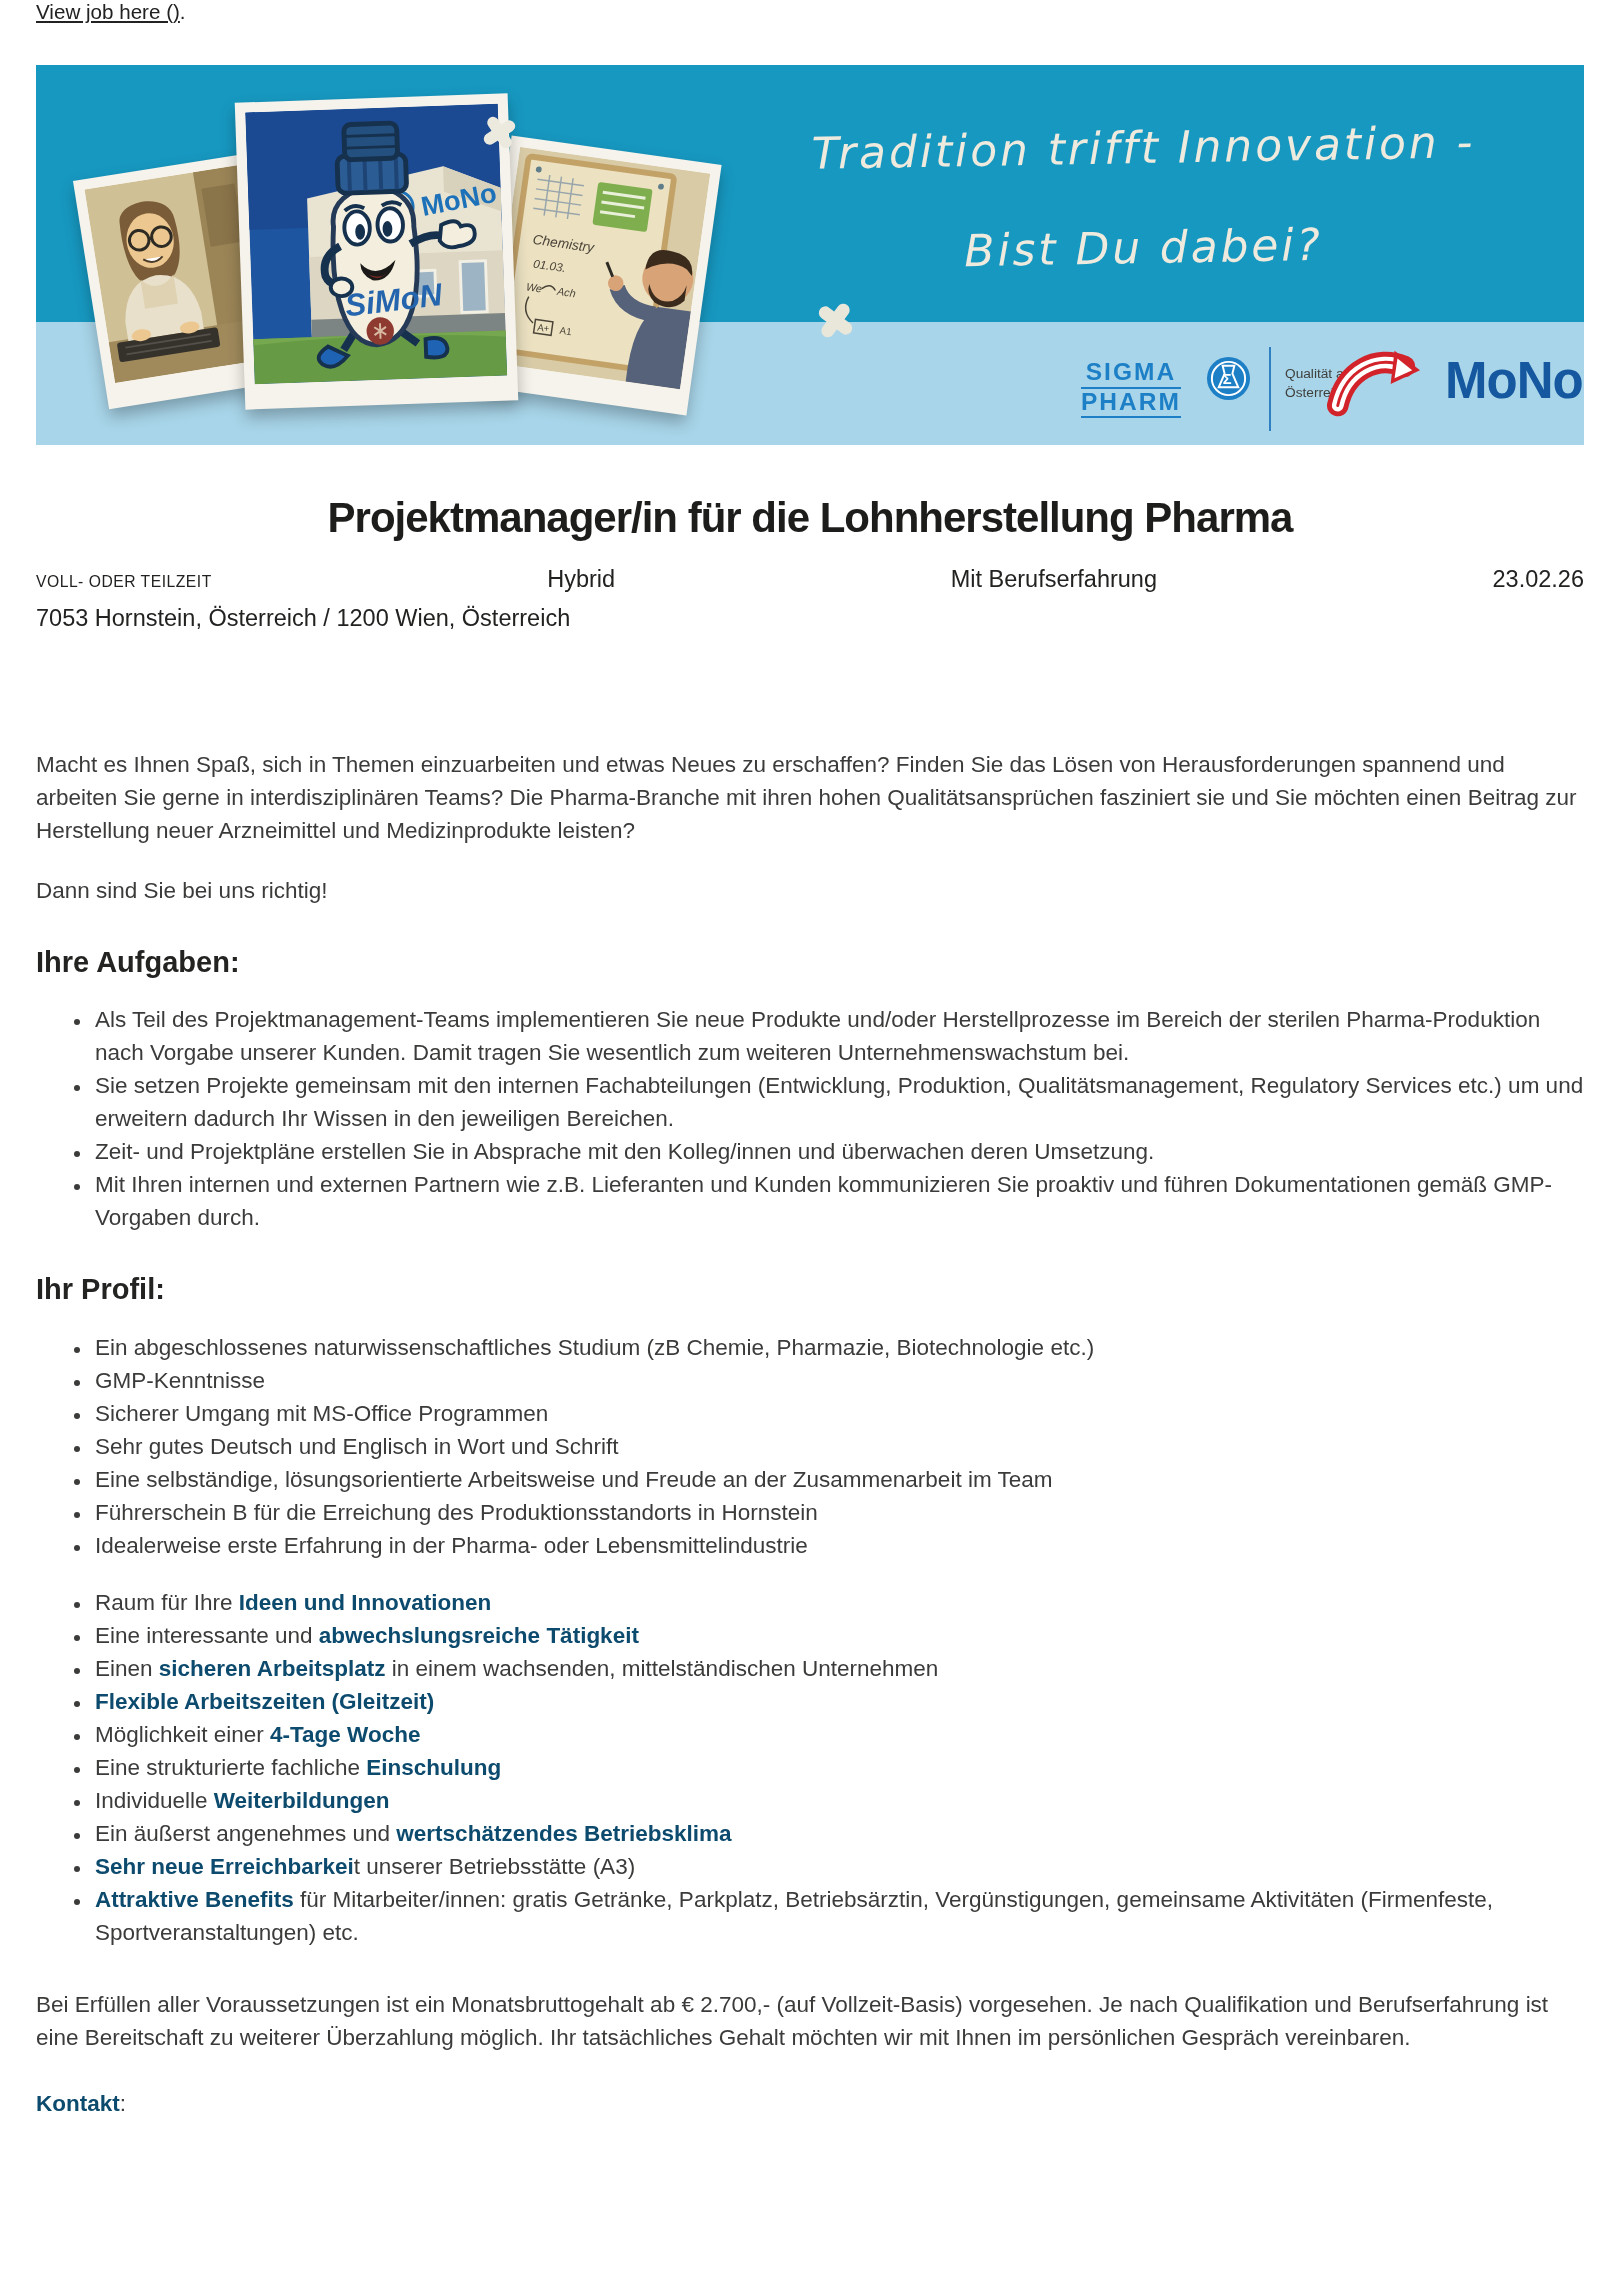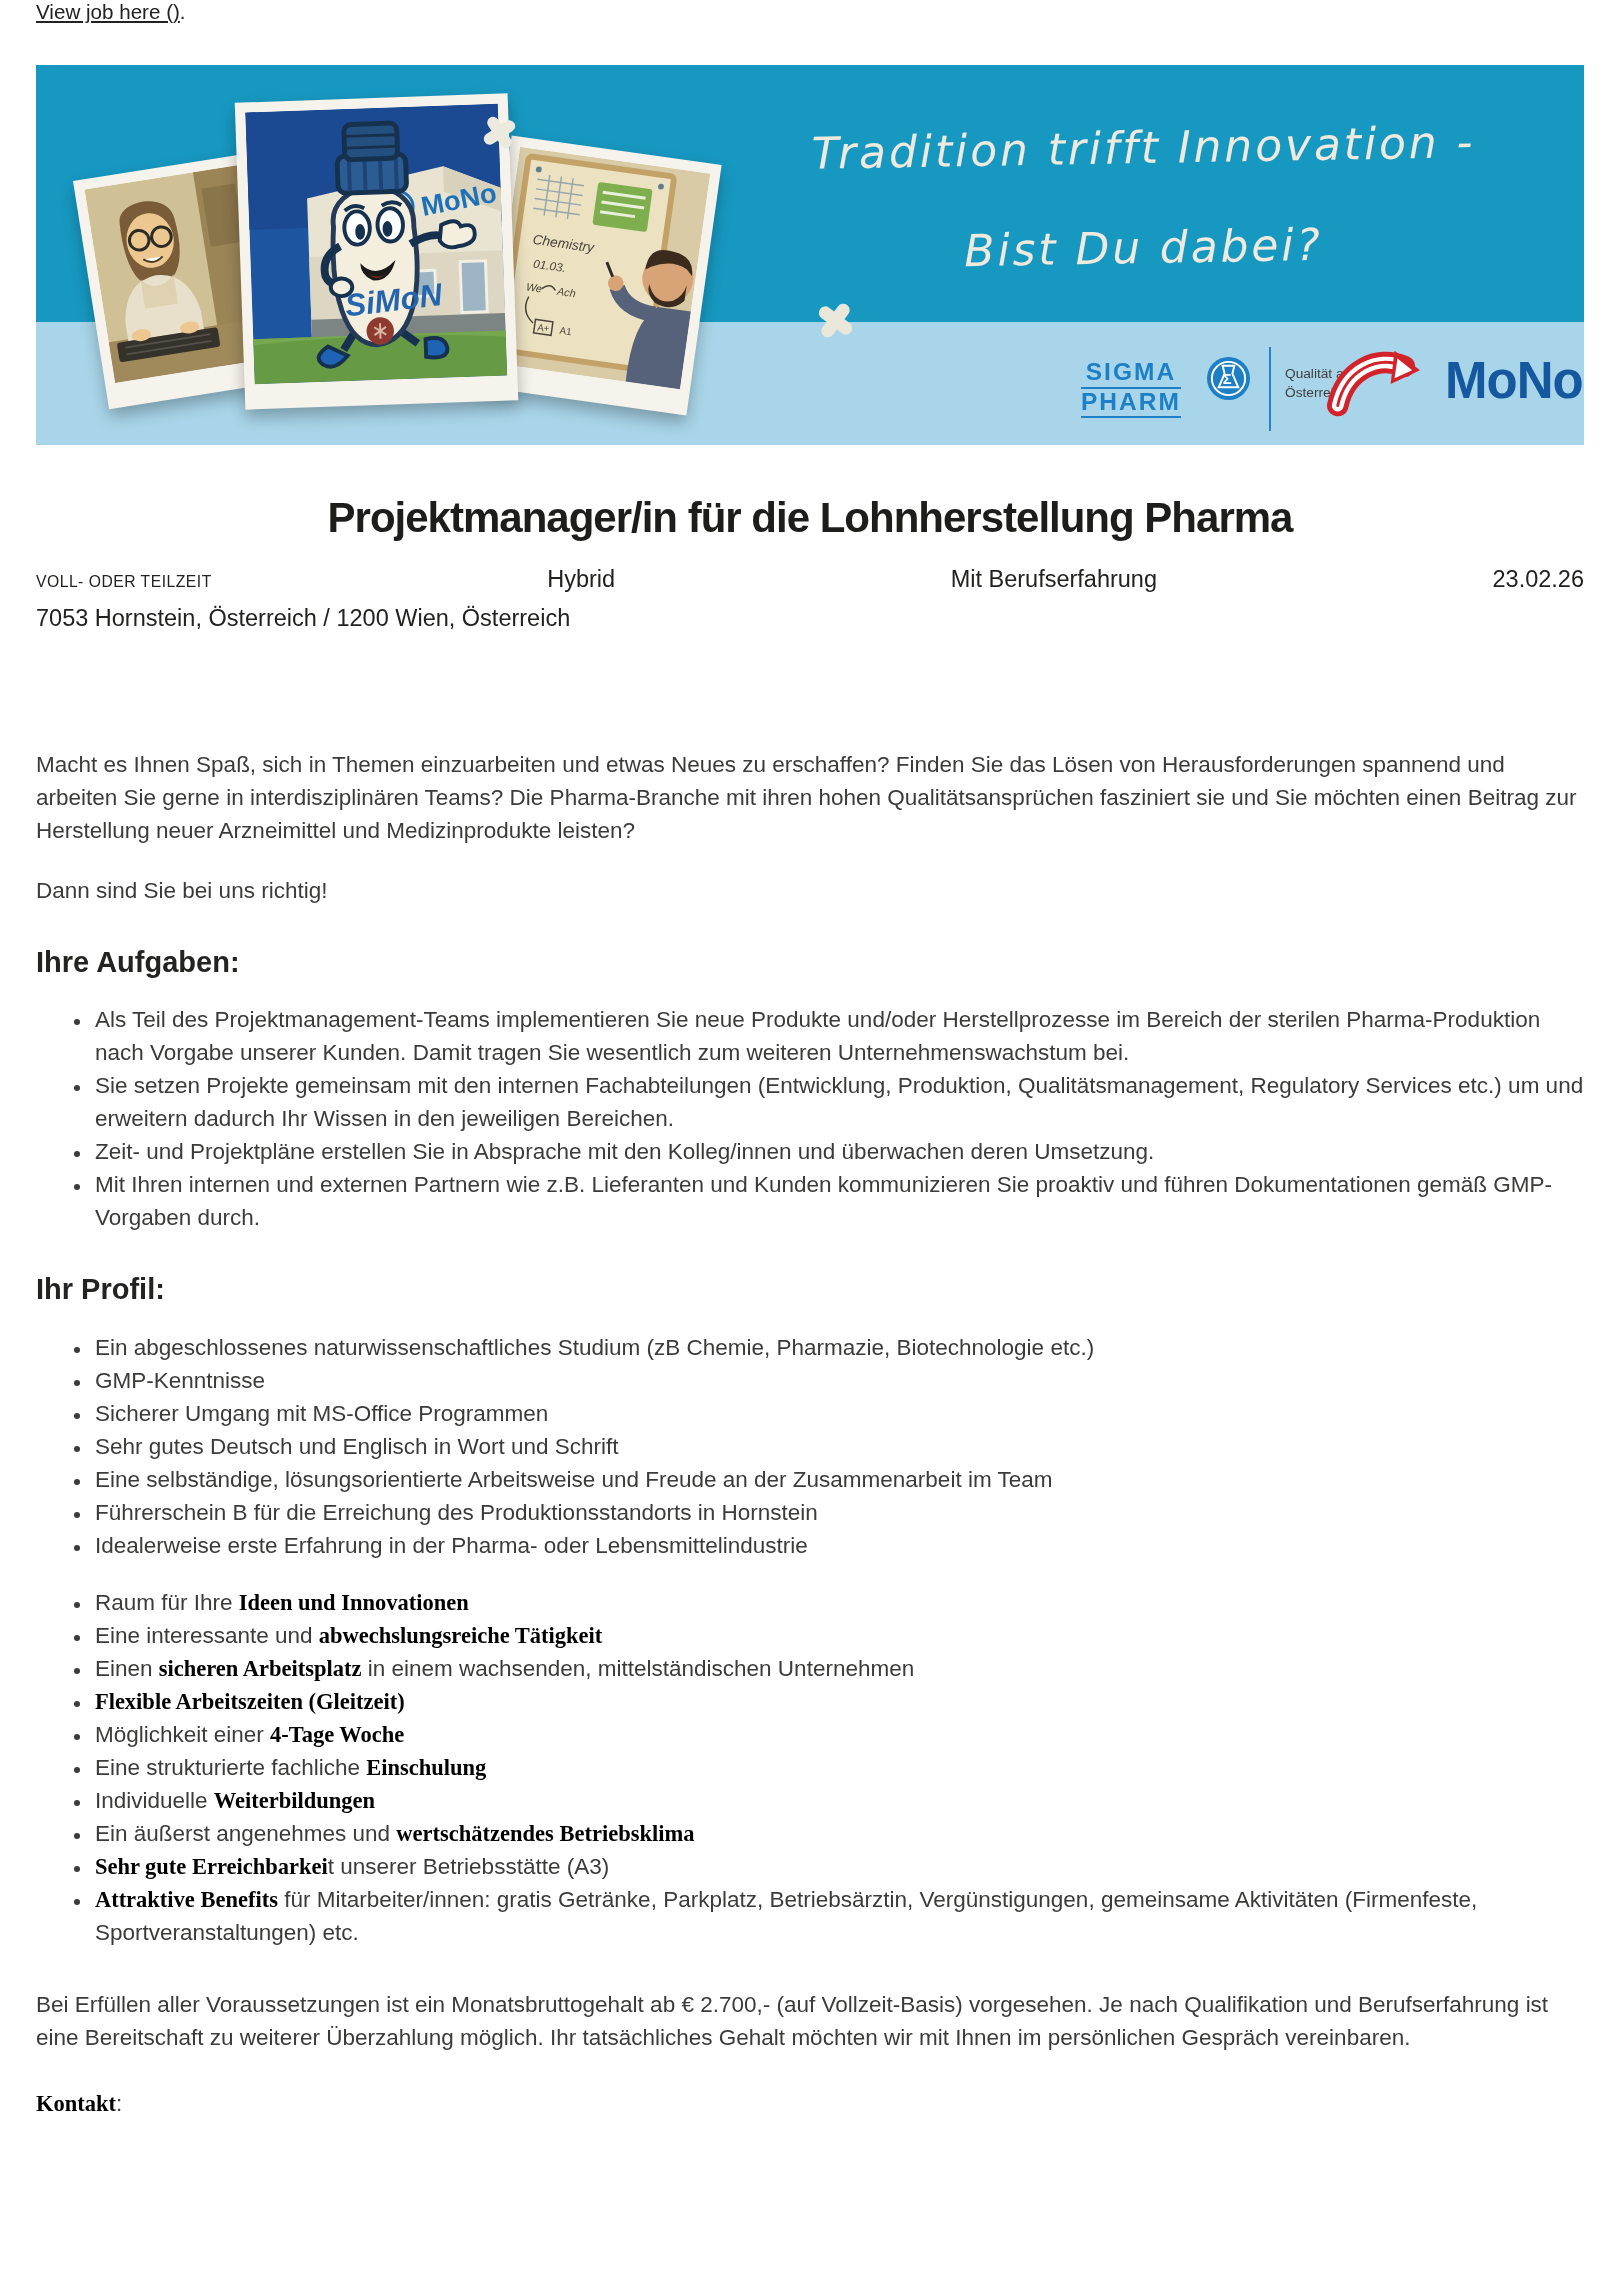--- a/index.html
+++ b/index.html
@@ -48,21 +48,21 @@
   .meta-row .small{font-size:15.7px;letter-spacing:0.5px;}
   .meta-row .reg{font-size:23.5px;}
   .location{margin-top:12.7px;font-size:23.5px;color:#222220;}
   
   .intro1{margin:116px 0 0;font-size:22.5px;line-height:33px;}
   .intro2{margin:26.5px 0 0;font-size:22.5px;line-height:33px;}
   h2.sec{margin:39px 0 0;font-size:29px;font-weight:700;color:#232321;}
   ul.sec-list{margin:24.5px 0 0;padding-left:56px;font-size:22.5px;line-height:33px;}
   ul.sec-list li{padding-left:2.9px;}
   ul.sec-list li::marker{font-size:18.6px;}
-  strong{color:#000000;font-family:Liberation Serif, serif;}
+  strong{color:#0c4a6e;}
   .salary{margin:39px 0 0;font-size:22.5px;line-height:33px;}
   .contact{margin:37px 0 0;font-size:22.5px;}
   .contact strong{font-weight:700;}
 </style>
 </head>
 <body>
 
 <div class="content">
 
   <div class="toplink-row">
@@ -258,21 +258,21 @@
 
   <ul class="sec-list">
     <li><span>Raum für Ihre </span><strong>Ideen und Innovationen</strong><span></span></li>
     <li><span>Eine interessante und </span><strong>abwechslungsreiche Tätigkeit</strong><span></span></li>
     <li><span>Einen </span><strong>sicheren Arbeitsplatz</strong><span> in einem wachsenden, mittelständischen Unternehmen</span></li>
     <li><span></span><strong>Flexible Arbeitszeiten (Gleitzeit)</strong><span></span></li>
     <li><span>Möglichkeit einer </span><strong>4-Tage Woche</strong><span></span></li>
     <li><span>Eine strukturierte fachliche </span><strong>Einschulung</strong><span></span></li>
     <li><span>Individuelle </span><strong>Weiterbildungen</strong><span></span></li>
     <li><span>Ein äußerst angenehmes und </span><strong>wertschätzendes Betriebsklima</strong><span></span></li>
-    <li><span></span><strong>Sehr gute Erreichbarkei</strong><span>t unserer Betriebsstätte (A3)</span></li>
+    <li><span></span><strong>Sehr neue Erreichbarkei</strong><span>t unserer Betriebsstätte (A3)</span></li>
     <li><span></span><strong>Attraktive Benefits</strong><span> für Mitarbeiter/innen: gratis Getränke, Parkplatz, Betriebsärztin, Vergünstigungen, gemeinsame Aktivitäten (Firmenfeste, Sportveranstaltungen) etc.</span></li>
   </ul>
 
   <p class="salary">Bei Erfüllen aller Voraussetzungen ist ein Monatsbruttogehalt ab € 2.700,- (auf Vollzeit-Basis) vorgesehen. Je nach Qualifikation und Berufserfahrung ist eine Bereitschaft zu weiterer Überzahlung möglich. Ihr tatsächliches Gehalt möchten wir mit Ihnen im persönlichen Gespräch vereinbaren.</p>
 
   <p class="contact"><strong>Kontakt</strong><span>:</span></p>
 
 </div>
 
 

